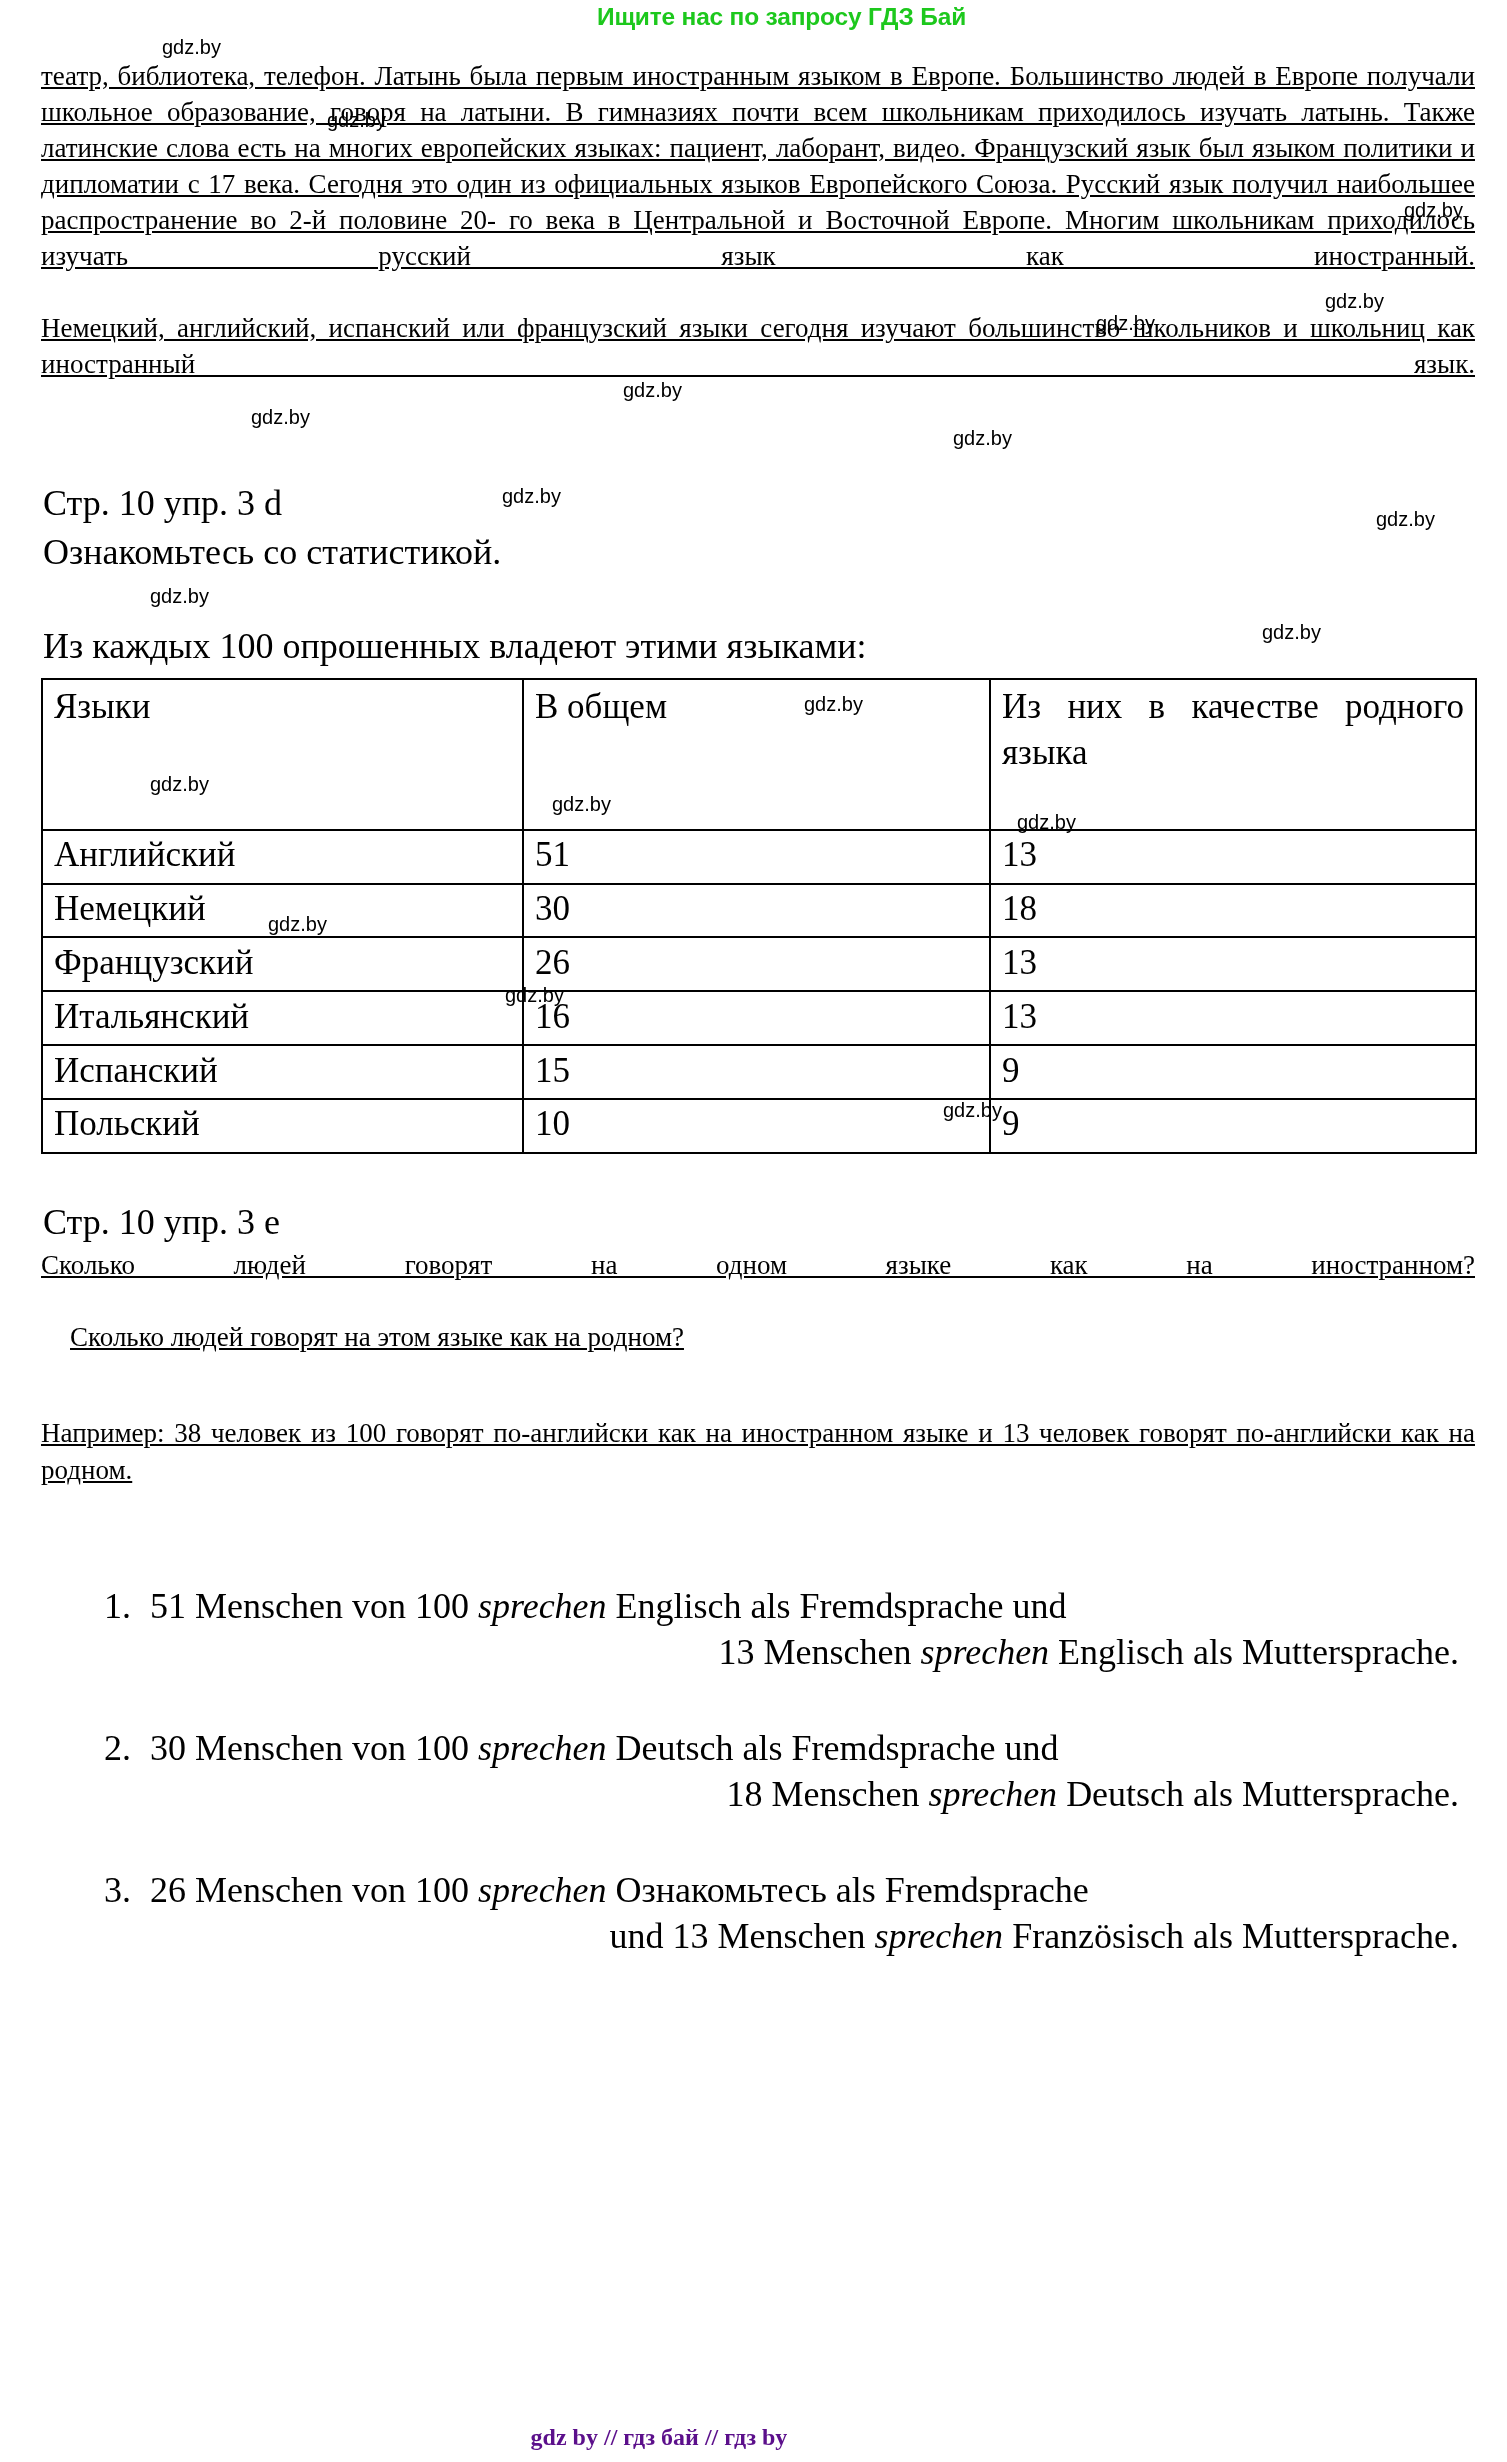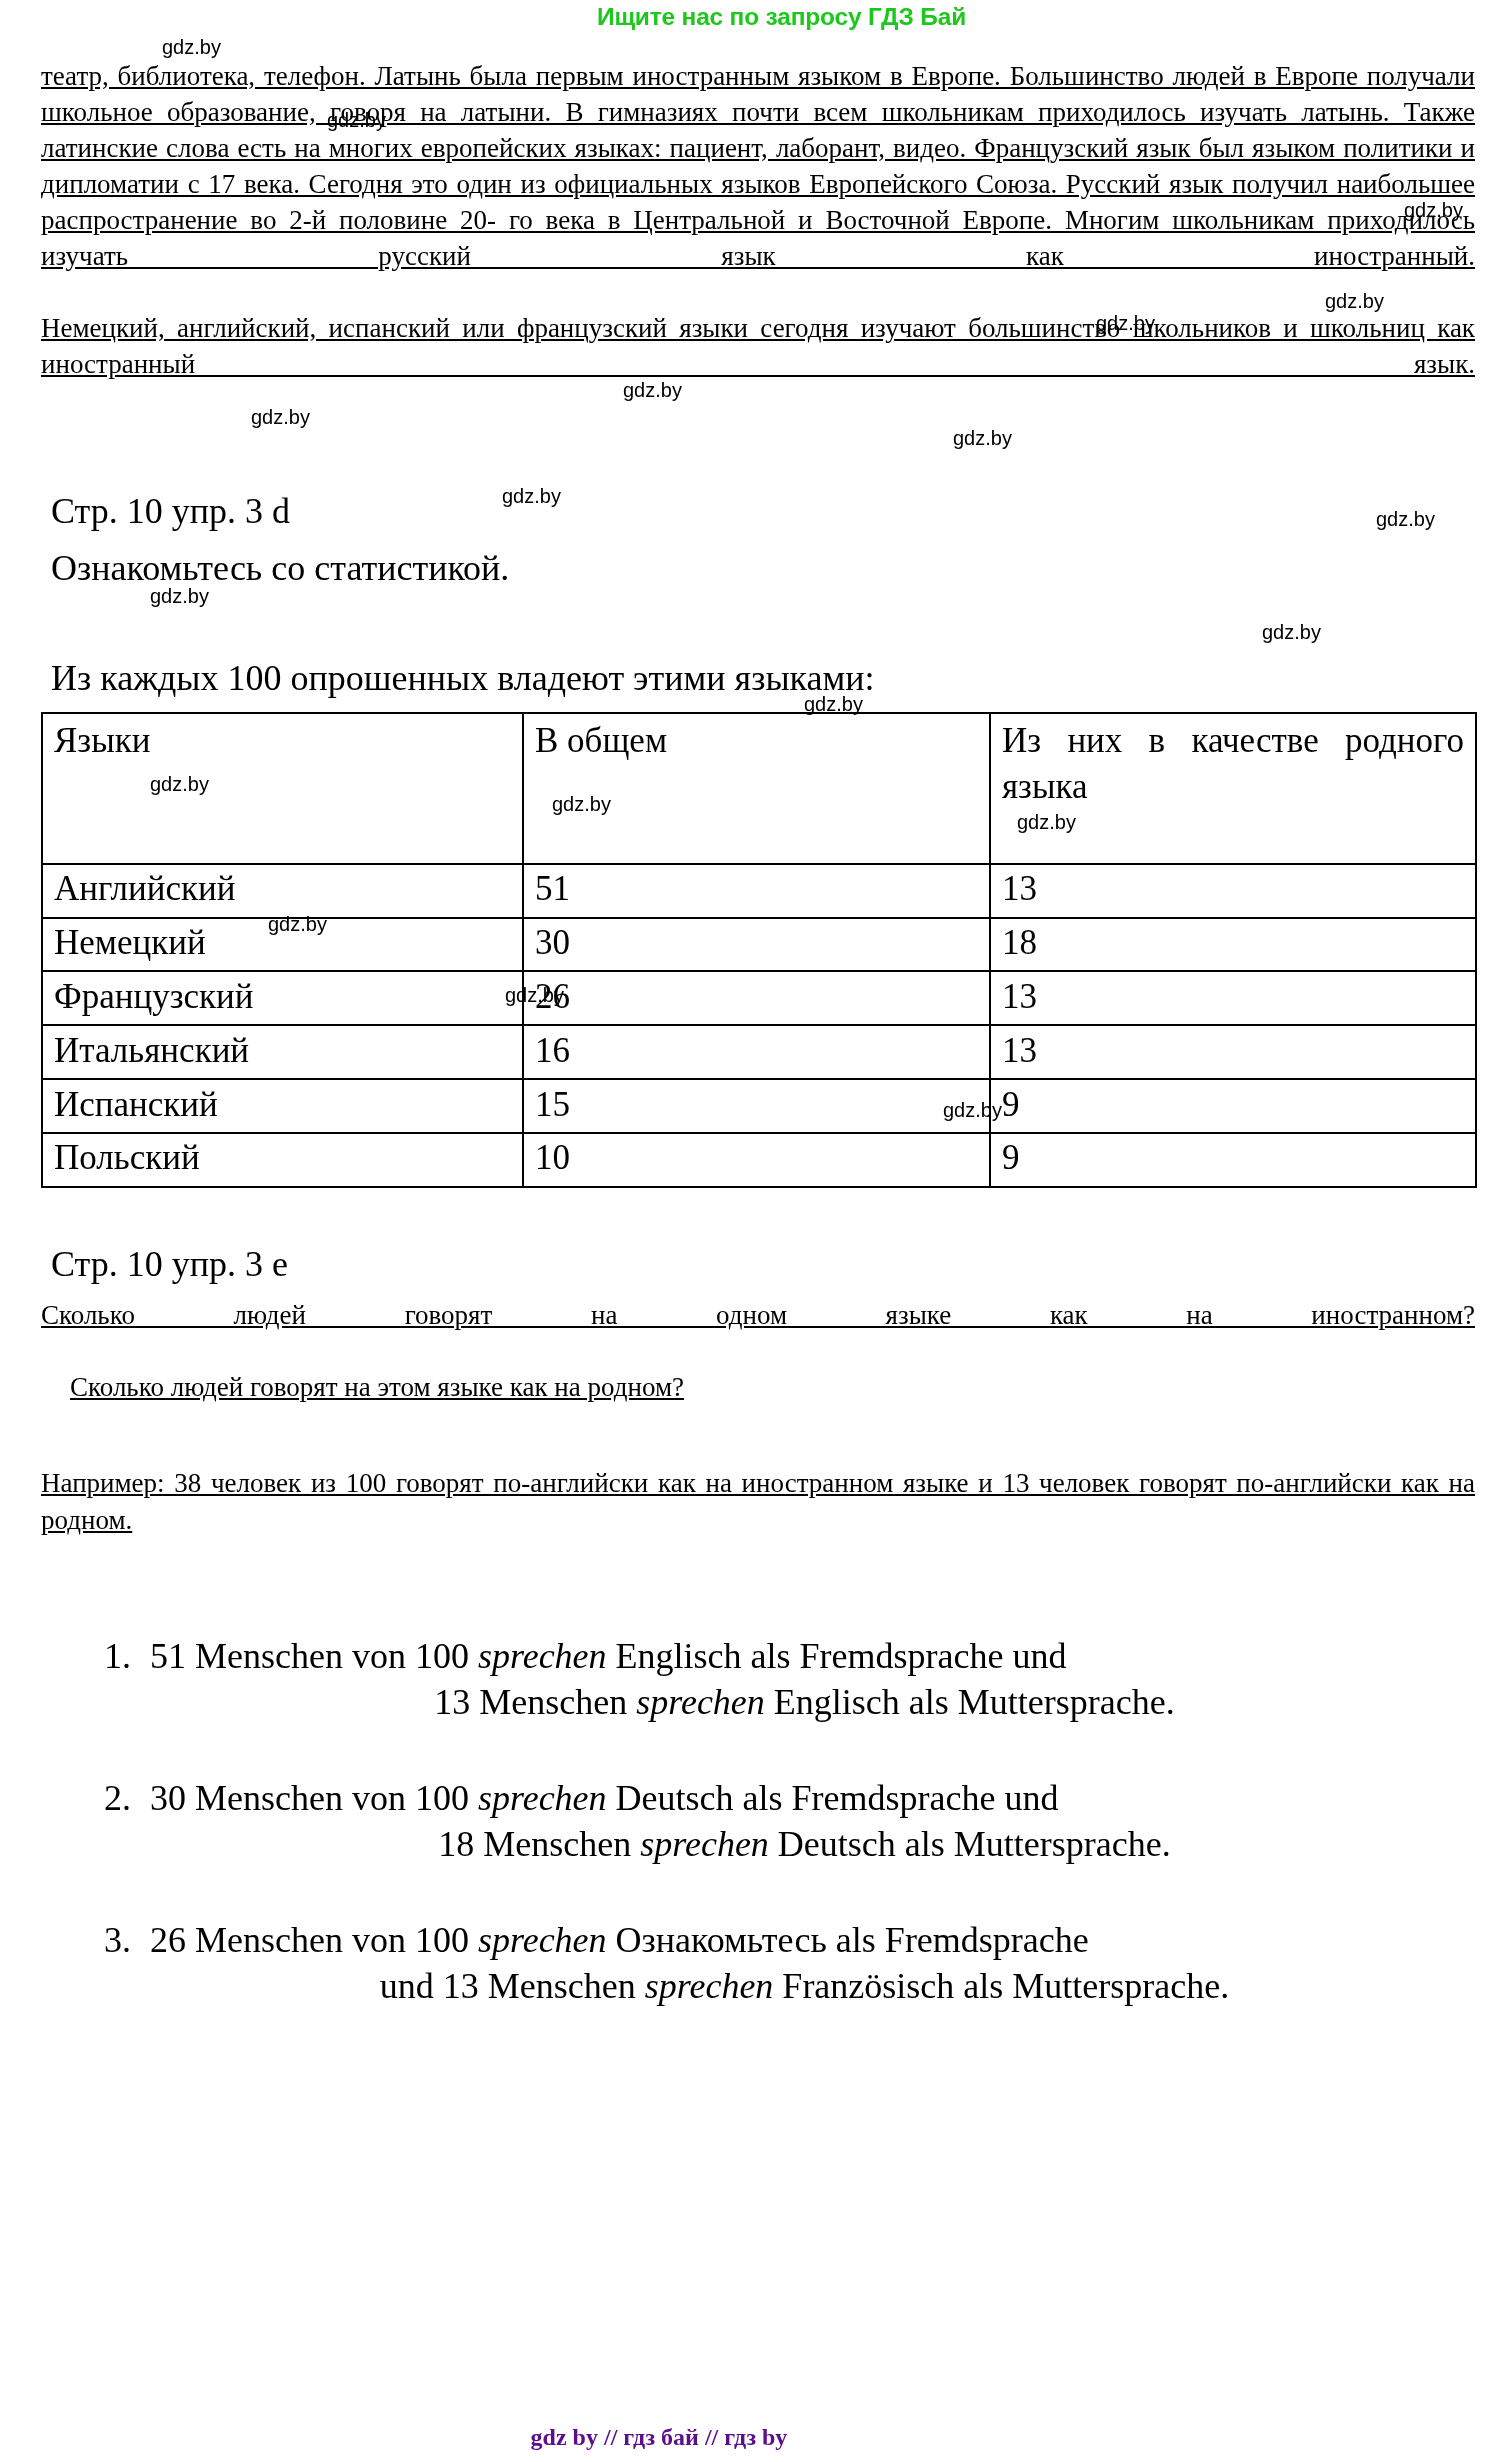--- a/index.html
+++ b/index.html
@@ -78,21 +78,21 @@
   }
   p.noj {
     text-align: left;
     margin-left: 29px;
   }
   p.noj::after { content: none; }
   .spacer-md { height: 43px; }
   .spacer-lg { height: 60px; }
 
   .heading {
-    margin: 10px;
+    margin: 2px;
     font-size: 36px;
     line-height: 1.30;
     font-weight: 400;
     text-align: left;
   }
 
   
   table.stats {
     border-collapse: collapse;
     width: 1434px;
@@ -153,21 +153,21 @@
     top: 0;
     font-size: 36px;
   }
   ol.german > li::after {
     content: "";
     display: inline-block;
     width: 100%;
   }
   ol.german > li .l2 {
     display: block;
-    text-align: center;
+    text-align: right;
   }
   .it { font-style: italic; }
 
   
   .wm {
     position: absolute;
     font-family: "Liberation Sans", "DejaVu Sans", sans-serif;
     font-size: 20px;
     font-weight: 400;
     color: #000000;

